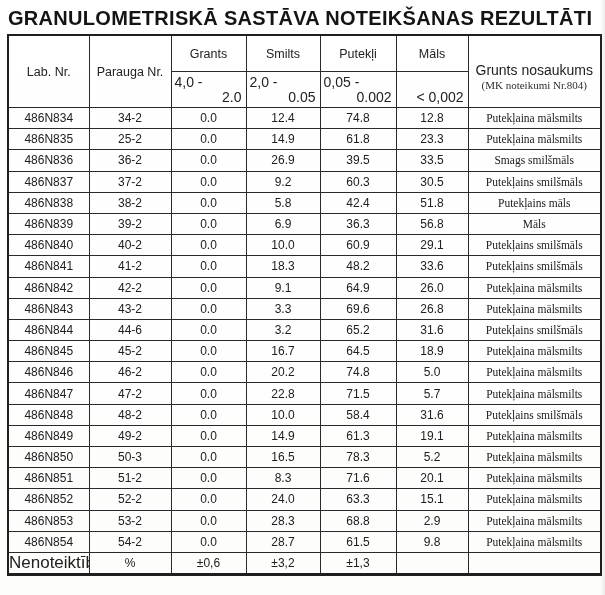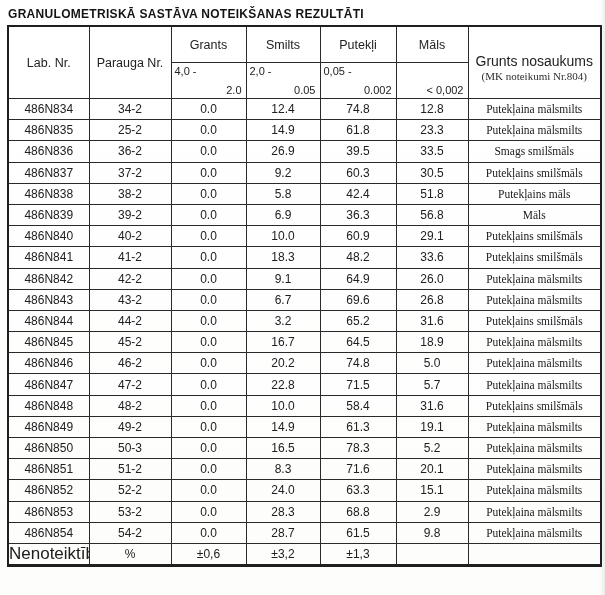--- a/index.html
+++ b/index.html
@@ -12,21 +12,21 @@
     font-family: "Liberation Sans", sans-serif;
     color: #1b1b1b;
   }
   .page {
     width: 605px;
     height: 595px;
     position: relative;
     background: linear-gradient(180deg, #ffffff 0%, #fdfdfc 100%);
   }
   .title {
-    font-size: 12px;
+    font-size: 20px;
     font-weight: bold;
     letter-spacing: 0.3px;
     margin: 0;
     padding: 7px 0 4px 8px;
     color: #141414;
   }
   table.results-table {
     border-collapse: collapse;
     table-layout: fixed;
     margin-left: 7px;
@@ -54,23 +54,23 @@
     font-weight: normal;
     font-size: 12.5px;
     color: #222;
   }
   thead tr.frac-names th { height: 35px; }
   thead tr.frac-ranges th { height: 35px; }
 
   th.range-cell .range-inner {
     display: flex;
     flex-direction: column;
-    justify-content: space-between;
+    justify-content: flex-end;
     height: 35px;
-    font-size: 11px;
+    font-size: 14px;
   }
   th.range-cell .rfrom {
     text-align: left;
     padding: 2px 0 0 3px;
     min-height: 13px;
   }
   th.range-cell .rto {
     text-align: right;
     padding: 0 4px 2px 0;
   }
@@ -232,28 +232,28 @@
           <td class="c2" data-name="grants-cell">0.0</td>
           <td class="c3" data-name="smilts-cell">9.1</td>
           <td class="c4" data-name="putekli-cell">64.9</td>
           <td class="c5" data-name="mals-cell">26.0</td>
           <td class="c6" data-name="grunts-nosaukums-cell">Putekļaina mālsmilts</td>
         </tr>
         <tr data-name="table-row">
           <td class="c0" data-name="lab-nr-cell">486N843</td>
           <td class="c1" data-name="parauga-nr-cell">43-2</td>
           <td class="c2" data-name="grants-cell">0.0</td>
-          <td class="c3" data-name="smilts-cell">6.7</td>
+          <td class="c3" data-name="smilts-cell">3.3</td>
           <td class="c4" data-name="putekli-cell">69.6</td>
           <td class="c5" data-name="mals-cell">26.8</td>
           <td class="c6" data-name="grunts-nosaukums-cell">Putekļaina mālsmilts</td>
         </tr>
         <tr data-name="table-row">
           <td class="c0" data-name="lab-nr-cell">486N844</td>
-          <td class="c1" data-name="parauga-nr-cell">44-2</td>
+          <td class="c1" data-name="parauga-nr-cell">44-6</td>
           <td class="c2" data-name="grants-cell">0.0</td>
           <td class="c3" data-name="smilts-cell">3.2</td>
           <td class="c4" data-name="putekli-cell">65.2</td>
           <td class="c5" data-name="mals-cell">31.6</td>
           <td class="c6" data-name="grunts-nosaukums-cell">Putekļains smilšmāls</td>
         </tr>
         <tr data-name="table-row">
           <td class="c0" data-name="lab-nr-cell">486N845</td>
           <td class="c1" data-name="parauga-nr-cell">45-2</td>
           <td class="c2" data-name="grants-cell">0.0</td>

